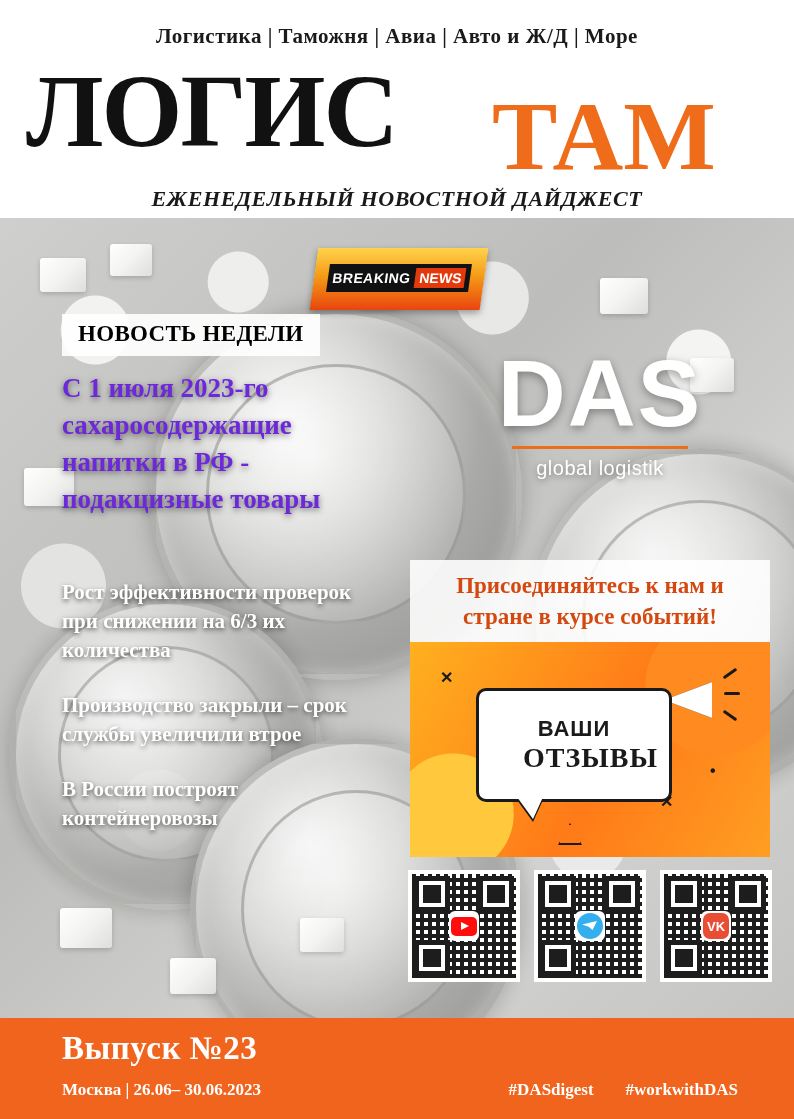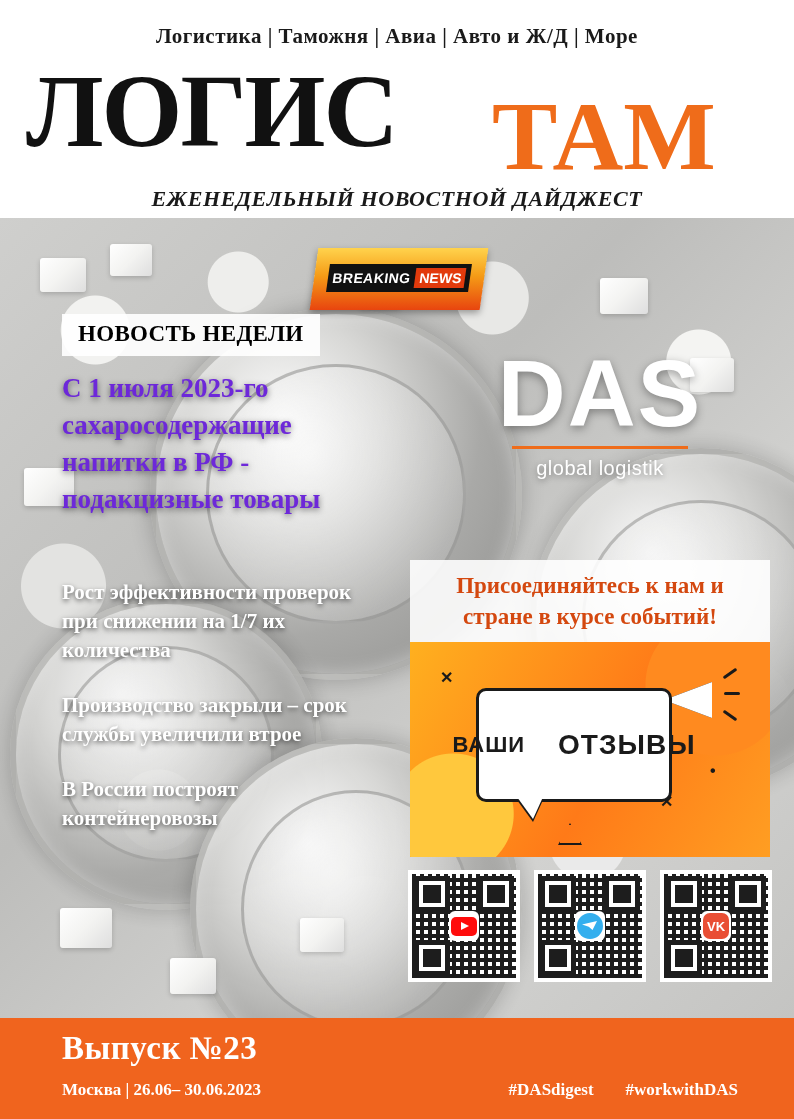--- a/index.html
+++ b/index.html
@@ -283,21 +283,21 @@
   .bubble {
     position: absolute;
     left: 66px;
     top: 46px;
     width: 190px;
     height: 108px;
     background: #ffffff;
     border: 3px solid #1a1a1a;
     border-radius: 10px;
     display: flex;
-    flex-direction: row;
+    flex-direction: column;
     align-items: center;
     justify-content: center;
   }
   .bubble::after {
     content: "";
     position: absolute;
     left: 38px;
     bottom: -20px;
     width: 0; height: 0;
     border-left: 16px solid transparent;
@@ -306,21 +306,21 @@
     filter: drop-shadow(0 3px 0 #1a1a1a);
   }
   .bubble .l1 {
     font-family: "Liberation Sans", sans-serif;
     font-size: 22px;
     font-weight: bold;
     color: #1a1a1a;
     letter-spacing: 1px;
   }
   .bubble .l2 {
-    font-family: Liberation Sans, sans-serif;
+    font-family: Liberation Serif, serif;
     font-size: 28px;
     font-weight: bold;
     color: #1a1a1a;
     letter-spacing: 1px;
     margin-left: 33px;
   }
   .megaphone {
     position: absolute;
     right: 34px;
     top: 28px;
@@ -550,21 +550,21 @@
     <div class="news-label">НОВОСТЬ НЕДЕЛИ</div>
     <div class="headline">С 1 июля 2023-го сахаросодержащие напитки в РФ - подакцизные товары</div>
 
     <div class="das">
       <div class="das-word">DAS</div>
       <div class="das-rule"></div>
       <div class="das-sub">global logistik</div>
     </div>
 
     <div class="stories">
-      <div class="story">Рост эффективности проверок при снижении на 1/7 их количества</div>
+      <div class="story">Рост эффективности проверок при снижении на 6/3 их количества</div>
       <div class="story">Производство закрыли – срок службы увеличили втрое</div>
       <div class="story">В России построят контейнеровозы</div>
     </div>
 
     <div class="join-panel">
       <div class="join-text">Присоединяйтесь к нам и стране в курсе событий!</div>
     </div>
 
     <div class="reviews-banner">
       <span class="deco d1">✕</span>

